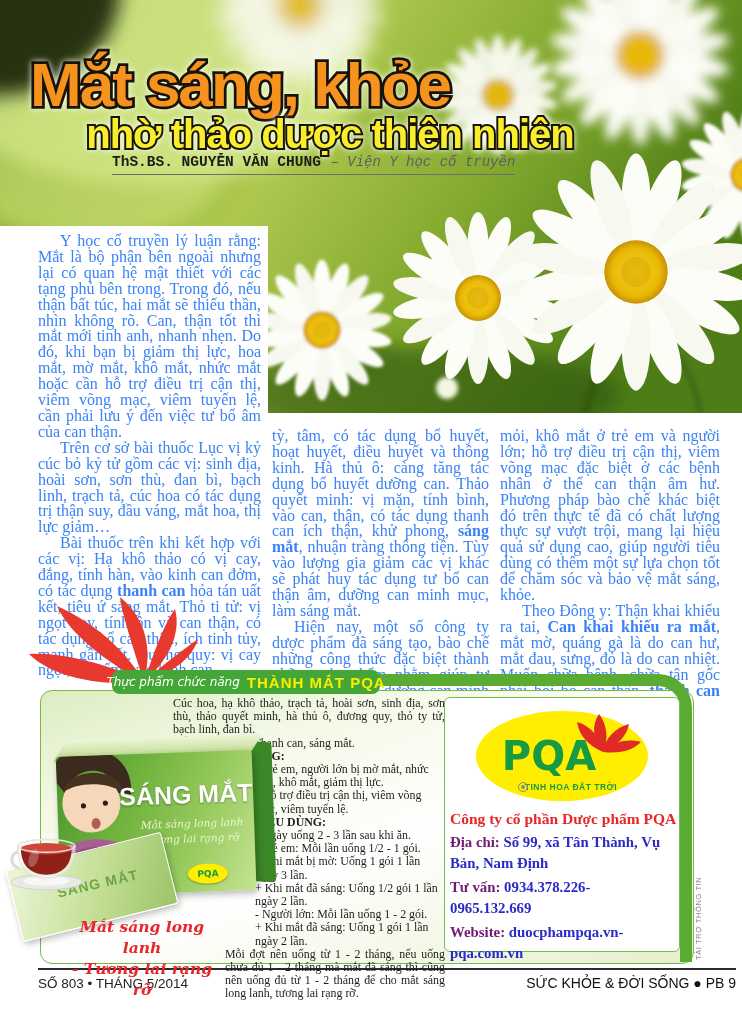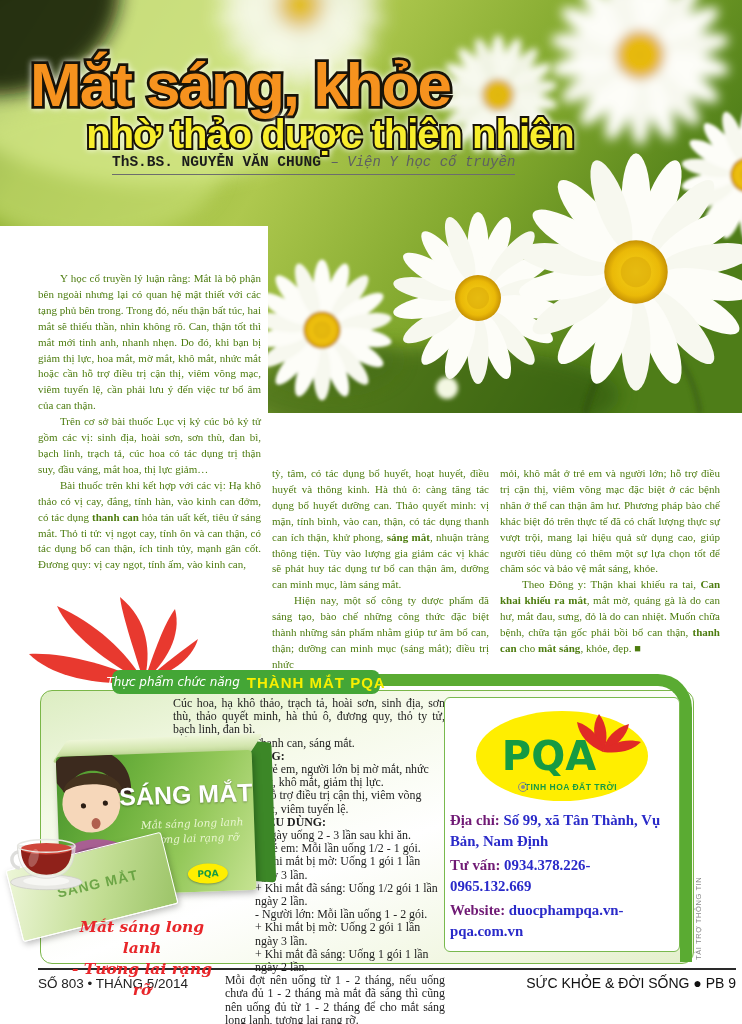--- a/index.html
+++ b/index.html
@@ -16,21 +16,21 @@
   .sub{font-family:"Liberation Sans",sans-serif;font-weight:bold;font-size:40px;
        fill:#f8ee2c;stroke:#181308;stroke-width:4px;paint-order:stroke;letter-spacing:-1px;
        filter:drop-shadow(0 0 3px rgba(255,255,255,.9));}
   .author{position:absolute;left:112px;top:153px;white-space:nowrap;
           font-family:Liberation Mono, monospace;padding-bottom:3px;
           border-bottom:1.5px solid #6d6d6d;}
   .author .name{font-weight:bold;font-size:14.5px;color:#1c1c1c;}
   .author .aff{font-style:italic;font-size:14px;color:#5e6062;}
   .white-slab{position:absolute;left:0;top:226px;width:268px;height:187px;background:#ffffff;}
   
-  .col{position:absolute;font-size:11px;line-height:15.9px;color:#4d7c0f;text-align:justify;margin-top:38px;}
+  .col{position:absolute;font-size:16px;line-height:15.9px;color:#3b82f6;text-align:justify;}
   .col .para{margin:0;}
   .col .para.indent{text-indent:22px;}
   .col1{left:38px;top:233px;width:223px;}
   .col2{left:272px;top:428px;width:217px;}
   .col3{left:500px;top:428px;width:220px;}
   
   .lotus{position:absolute;left:24px;top:594px;width:192px;height:102px;}
   
   .adbox{position:absolute;left:40px;top:690px;width:652px;height:272px;
          border:1.5px solid #7ab648;border-radius:12px;
@@ -217,21 +217,20 @@
     </div>
     <div class="sec indent1">
       <div class="adline text"><span>- Trẻ em, người lớn bị mờ mắt, nhức mắt, khô mắt, giảm thị lực.</span></div>
       <div class="adline text"><span>- Hỗ trợ điều trị cận thị, viêm võng mạc, viêm tuyến lệ.</span></div>
       <div class="adline heading"><b>LIỀU DÙNG:</b></div>
       <div class="adline text"><span>- Ngày uống 2 - 3 lần sau khi ăn.</span></div>
       <div class="adline text"><span>- Trẻ em: Mỗi lần uống 1/2 - 1 gói.</span></div>
       <div class="adline text"><span>+ Khi mắt bị mờ: Uống 1 gói 1 lần ngày 3 lần.</span></div>
       <div class="adline text"><span>+ Khi mắt đã sáng: Uống 1/2 gói 1 lần ngày 2 lần.</span></div>
       <div class="adline text"><span>- Người lớn: Mỗi lần uống 1 - 2 gói.</span></div>
-      <div class="adline text"><span>+ Khi mắt bị mờ: Uống 2 gói 1 lần ngày 3 lần.</span></div>
       <div class="adline text"><span>+ Khi mắt đã sáng: Uống 1 gói 1 lần ngày 2 lần.</span></div>
     </div>
     <div class="sec indent2">
       <div class="adline text"><span>Mỗi đợt nên uống từ 1 - 2 tháng, nếu uống chưa đủ 1 - 2 tháng mà mắt đã sáng thì cũng nên uống đủ từ 1 - 2 tháng để cho mắt sáng long lanh, tương lai rạng rỡ.</span></div>
     </div>
   </div>
 
 <div class="prodbox">
   <div class="pb-side"></div>
   <div class="pb-top"></div>
@@ -283,20 +282,21 @@
       <path d="M128,42 C118,30 116,16 124,4 C132,14 134,30 128,42 Z" fill="#e02a26"></path>
       <path d="M128,42 C114,36 104,26 102,12 C116,16 126,28 128,42 Z" fill="#e02a26"></path>
       <path d="M128,42 C142,36 152,26 154,14 C140,18 130,28 128,42 Z" fill="#e02a26"></path>
       <path d="M128,42 C146,44 158,40 166,32 C152,28 136,32 128,42 Z" fill="#e02a26"></path>
     </g>
     <text x="96" y="80" text-anchor="middle" font-family="Liberation Sans, sans-serif" font-weight="bold" font-size="8.5" fill="#169a43" letter-spacing="0.5">TINH HOA ĐẤT TRỜI</text>
     <circle cx="48" cy="77" r="4.5" fill="none" stroke="#8a8a8a" stroke-width="1"></circle>
     <circle cx="48" cy="77" r="2" fill="#8a8a8a"></circle>
   </svg>
   <div class="pqa-contact">
+    <div class="c-company">Công ty cổ phần Dược phẩm PQA</div>
     <div class="c-row">
       <span class="lbl">Địa chỉ:</span>
       <span class="val">Số 99, xã Tân Thành, Vụ Bản, Nam Định</span>
     </div>
     <div class="c-row">
       <span class="lbl">Tư vấn:</span>
       <span class="val">0934.378.226- 0965.132.669</span>
     </div>
     <div class="c-row">
       <span class="lbl">Website:</span>

